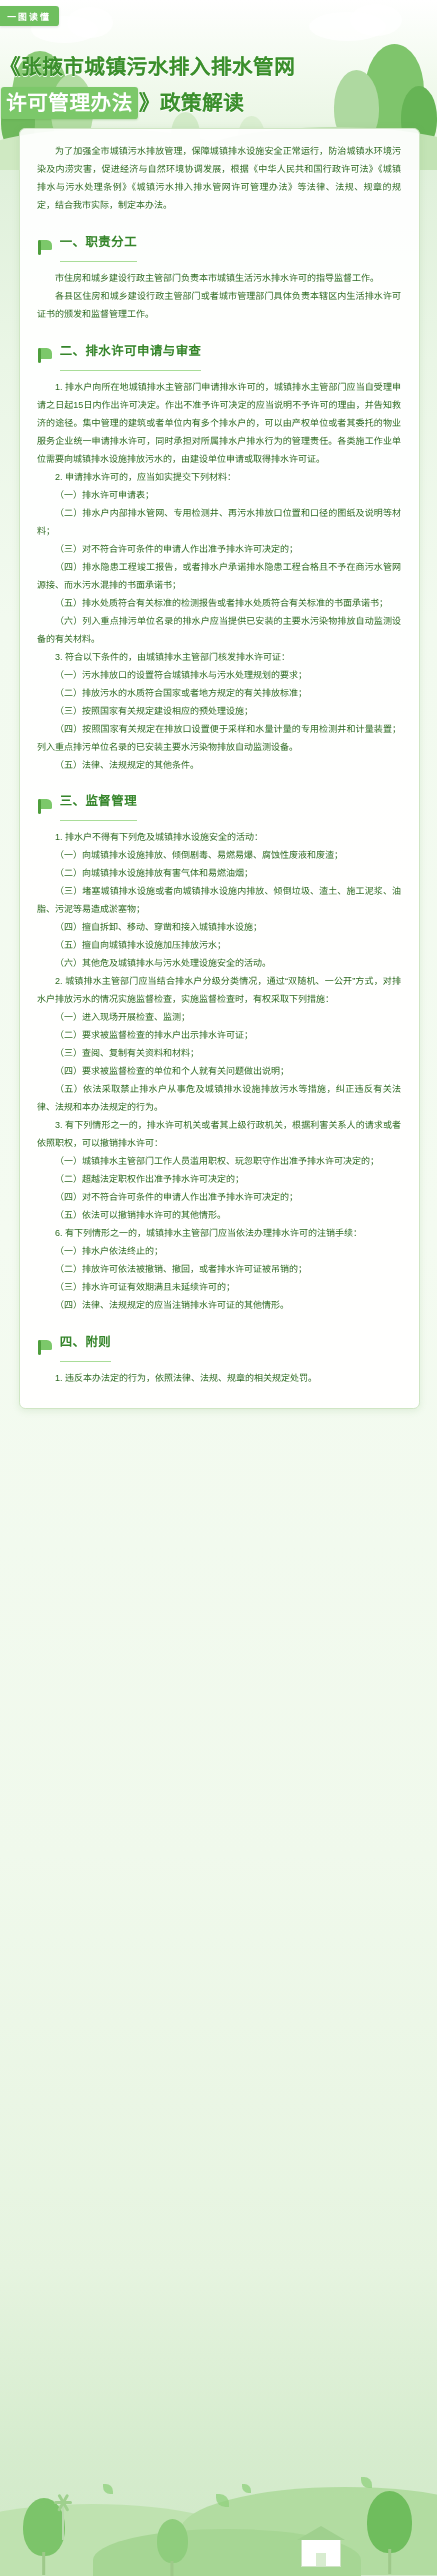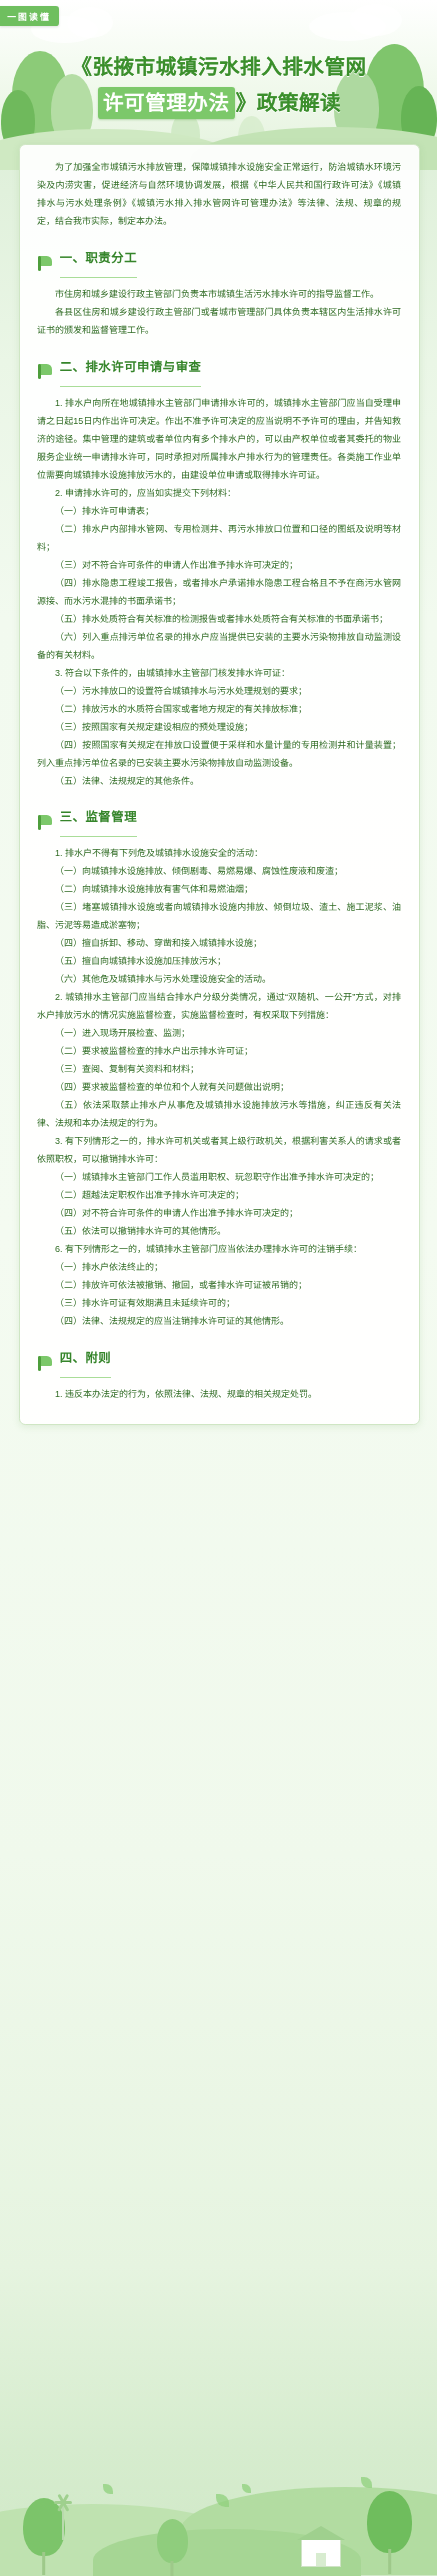--- a/index.html
+++ b/index.html
@@ -81,21 +81,20 @@
     font-weight: bold;
     z-index: 12;
   }
 
   
   .title-wrap {
     position: absolute;
     top: 52px;
     left: 0;
     width: 438px;
-    text-align: center;
     z-index: 10;
   }
   .title-line {
     font-size: 20.6px;
     font-weight: bold;
     line-height: 1.45;
     letter-spacing: 0.5px;
     background: linear-gradient(180deg, #4ea83c 0%, #2f7d24 100%);
     -webkit-background-clip: text;
     background-clip: text;
@@ -109,21 +108,21 @@
     border-radius: 3.1px;
     display: inline-block;
     margin: 5px 1px;
     text-shadow: none;
     box-shadow: 0 1px 2.1px rgba(90,160,70,0.35);
   }
 
   
   .card {
     position: absolute;
-    top: 144px;
+    top: 128px;
     left: 18.5px;
     width: 401px;
     box-sizing: border-box;
     background: rgba(255,255,255,0.93);
     border: 0.5px solid #cfe6c4;
     border-radius: 6.2px;
     padding: 13.4px 17.5px 20.6px 17.5px;
     box-shadow: 0 1.5px 7.2px rgba(110,170,100,0.16);
     z-index: 9;
   }

